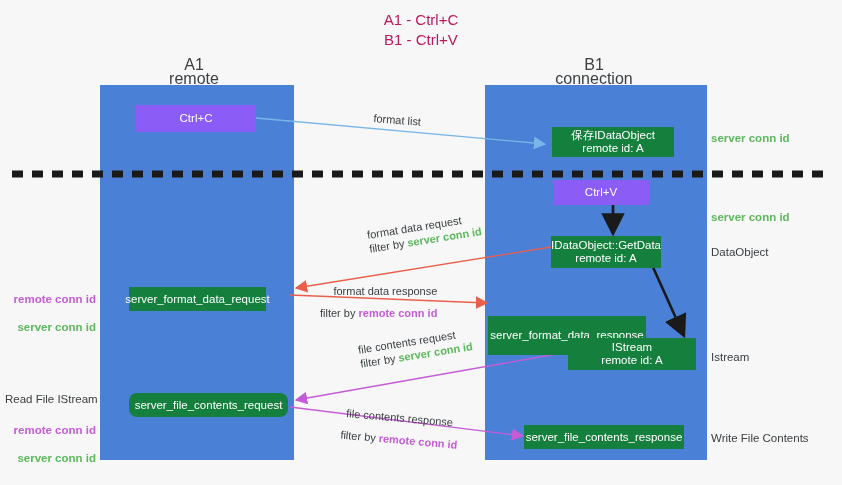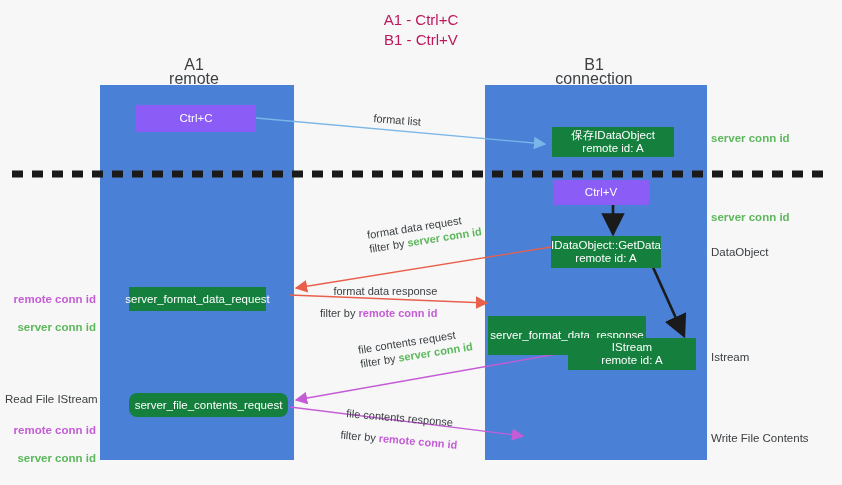--- a/index.html
+++ b/index.html
@@ -113,20 +113,21 @@
 
   <div class="node orange" style="left:129px;top:276px;width:137px;height:24px;margin-top:11px;">server_format_data_request</div>
 
   <div class="node orange" style="left:488px;top:289px;width:158px;height:39px;margin-top:27px;">server_format_data_response</div>
 
   <div class="node orange" style="left:568px;top:338px;width:128px;height:32px;">IStream
 remote id: A</div>
 
   <div class="node orange" style="left:129px;top:393px;width:159px;height:24px;border-radius:8px;">server_file_contents_request</div>
 
+  <div class="node orange" style="left:524px;top:425px;width:160px;height:24px;">server_file_contents_response</div>
 
   <div class="side-label green-txt" style="left:711px;top:131px;">server conn id</div>
   <div class="side-label green-txt" style="left:711px;top:210px;">server conn id</div>
   <div class="side-label" style="left:711px;top:245px;">DataObject</div>
   <div class="side-label" style="left:711px;top:350px;">Istream</div>
   <div class="side-label" style="left:711px;top:431px;">Write File Contents</div>
 
   <div class="side-label" style="left:8px;top:278px;text-align:right;width:88px;">
     <span class="purple-txt">remote conn id</span><br>
     <span class="green-txt">server conn id</span>

